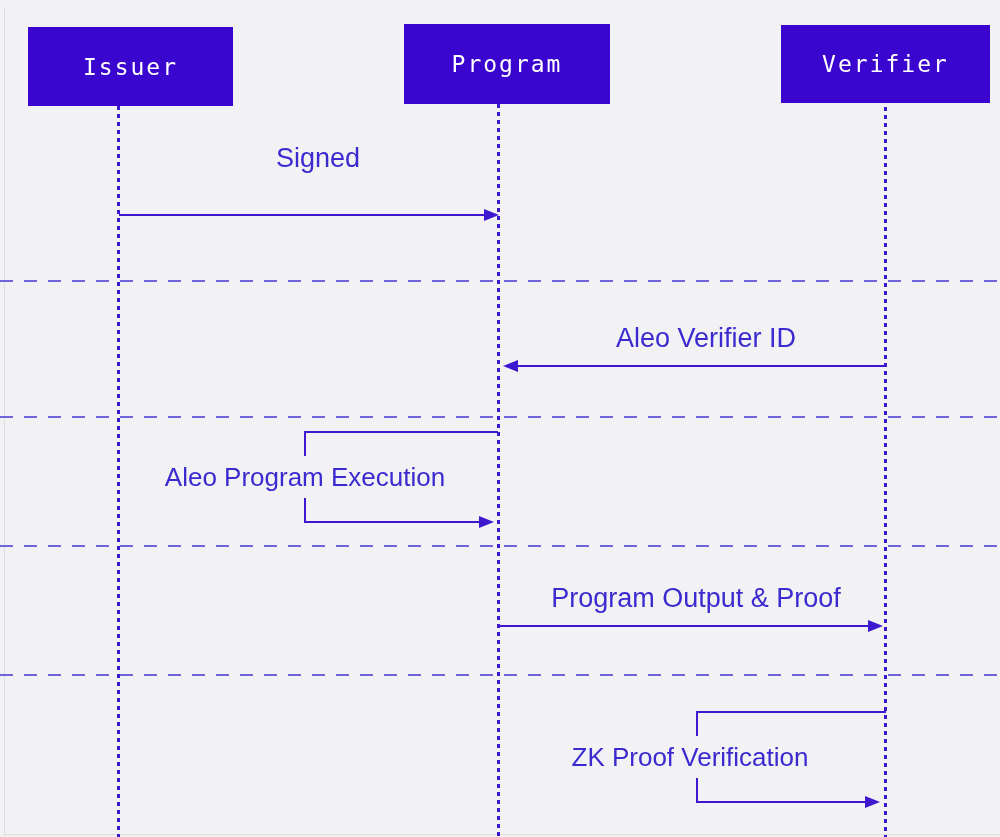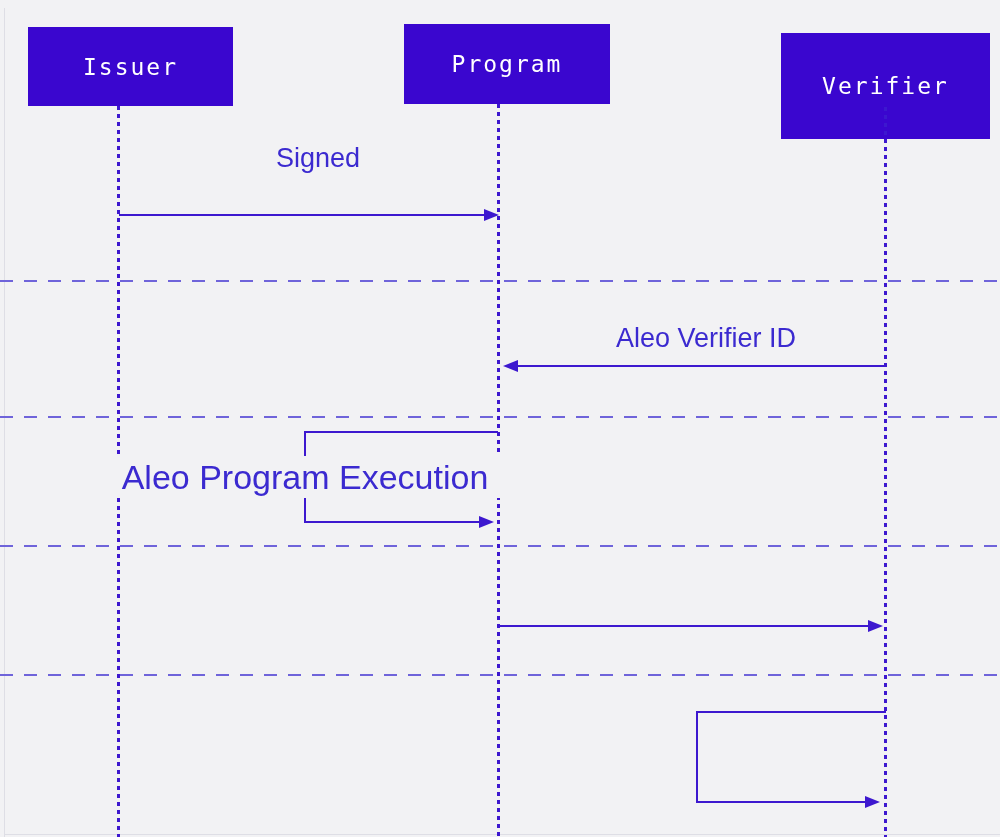--- a/index.html
+++ b/index.html
@@ -33,21 +33,21 @@
     display: flex;
     align-items: center;
     justify-content: center;
     font-family: "DejaVu Sans Mono", "Liberation Mono", monospace;
     font-size: 23px;
     letter-spacing: 2px;
     text-align: center;
   }
   .actor-issuer   { left: 28px;  top: 27px; width: 205px; height: 79px; }
   .actor-holder   { left: 404px; top: 24px; width: 206px; height: 80px; }
-  .actor-verifier { left: 781px; top: 25px; width: 209px; height: 106px; margin-top: 8px; }
+  .actor-verifier { left: 781px; top: 25px; width: 209px; height: 78px; }
 
   
   .lifeline {
     position: absolute;
     width: 3px;
     background: repeating-linear-gradient(
       to bottom,
       var(--line, #3d18cf) 0 4px,
       transparent 4px 8px
     );
@@ -104,21 +104,21 @@
     color: var(--text, #3b2ad0);
     font-size: 27px;
     line-height: 32px;
     text-align: right;
     white-space: nowrap;
   }
   .loop-label {
     position: absolute;
     transform: translate(-50%, -50%);
     color: var(--text, #3b2ad0);
-    font-size: 34px;
+    font-size: 26px;
     line-height: 26px;
     white-space: nowrap;
     background: var(--background, #f2f2f4);
     padding: 8px 12px;
   }
 </style>
 </head>
 <body>
 
 <div class="stage">
@@ -158,21 +158,27 @@
   <div class="arrowhead-left" style="left:503px; top:360px;"></div>
 
   <div class="msg-line" style="left:304px; top:431px; width:194px;"></div>
   <div class="v-line" style="left:304px; top:431px; height:92px;"></div>
   <div class="msg-line" style="left:304px; top:521px; width:176px;"></div>
   <div class="arrowhead-right" style="left:479px; top:516px;"></div>
   <div class="loop-label" style="left:305px; top:477px;">
     <span>Aleo Program Execution</span>
   </div>
 
+  <div class="msg-label" style="left:696px; top:582px;">
+    <div>Program Output &amp; Proof</div>
+  </div>
   <div class="msg-line" style="left:500px; top:625px; width:370px;"></div>
   <div class="arrowhead-right" style="left:868px; top:620px;"></div>
 
   <div class="msg-line" style="left:696px; top:711px; width:190px;"></div>
   <div class="v-line" style="left:696px; top:711px; height:92px;"></div>
   <div class="msg-line" style="left:696px; top:801px; width:170px;"></div>
   <div class="arrowhead-right" style="left:865px; top:796px;"></div>
+  <div class="loop-label" style="left:690px; top:757px;">
+    <span>ZK Proof Verification</span>
+  </div>
 
 </div>
 
 </body></html>

